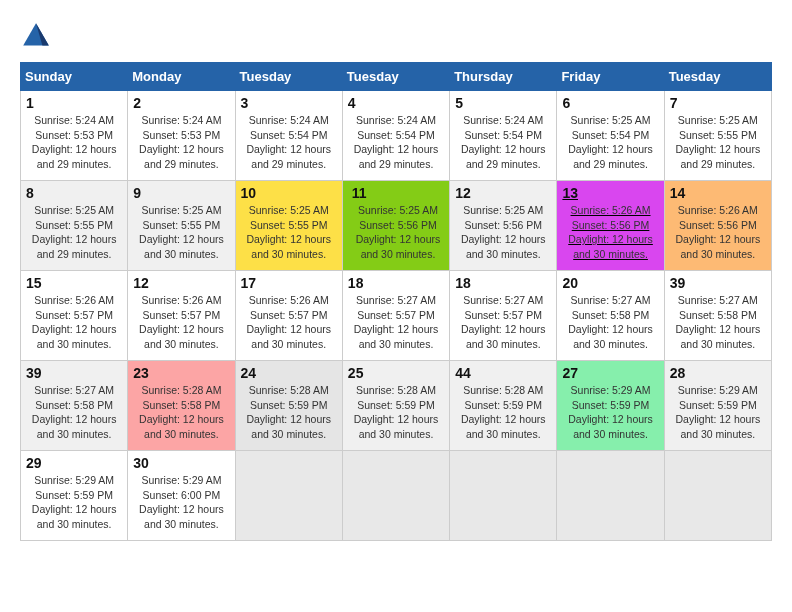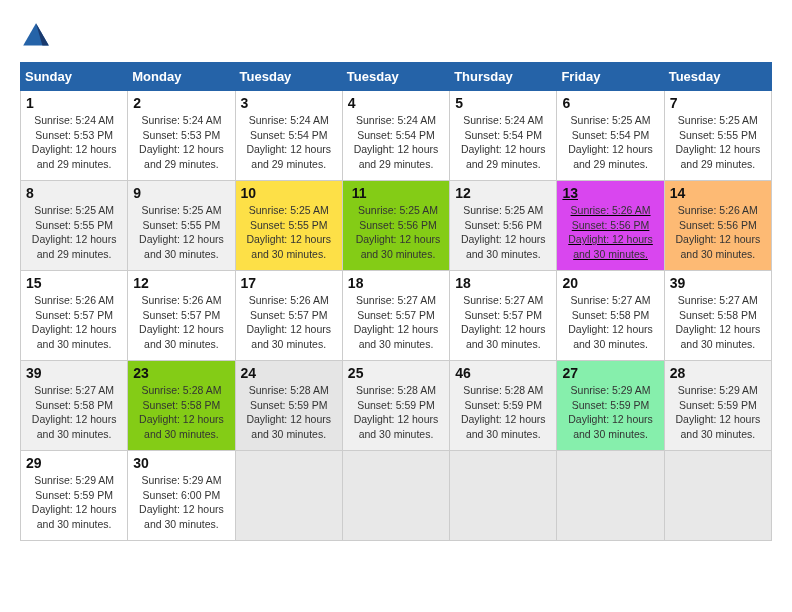--- a/index.html
+++ b/index.html
@@ -276,21 +276,21 @@
         </td>
       </tr>
       <tr class="week-row">
         <td style="background: rgb(240, 240, 240);">
           <span class="day-number">39</span>
           <div class="day-info" style="white-space: pre-line;">Sunrise: 5:27 AM
 Sunset: 5:58 PM
 Daylight: 12 hours
 and 30 minutes.</div>
         </td>
-        <td style="background: #84cc16;">
+        <td style="background: #fca5a5;">
           <span class="day-number">23</span>
           <div class="day-info" style="white-space: pre-line;">Sunrise: 5:28 AM
 Sunset: 5:58 PM
 Daylight: 12 hours
 and 30 minutes.</div>
         </td>
         <td style="background: #e5e5e5;">
           <span class="day-number">24</span>
           <div class="day-info" style="white-space: pre-line;">Sunrise: 5:28 AM
 Sunset: 5:59 PM
@@ -298,21 +298,21 @@
 and 30 minutes.</div>
         </td>
         <td style="background: rgb(240, 240, 240); margin-left: 48px;">
           <span class="day-number">25</span>
           <div class="day-info" style="white-space: pre-line;">Sunrise: 5:28 AM
 Sunset: 5:59 PM
 Daylight: 12 hours
 and 30 minutes.</div>
         </td>
         <td style="background: rgb(240, 240, 240);">
-          <span class="day-number">46</span>
+          <span class="day-number">44</span>
           <div class="day-info" style="white-space: pre-line;">Sunrise: 5:28 AM
 Sunset: 5:59 PM
 Daylight: 12 hours
 and 30 minutes.</div>
         </td>
         <td style="background: #86efac;">
           <span class="day-number">27</span>
           <div class="day-info" style="white-space: pre-line;">Sunrise: 5:29 AM
 Sunset: 5:59 PM
 Daylight: 12 hours

